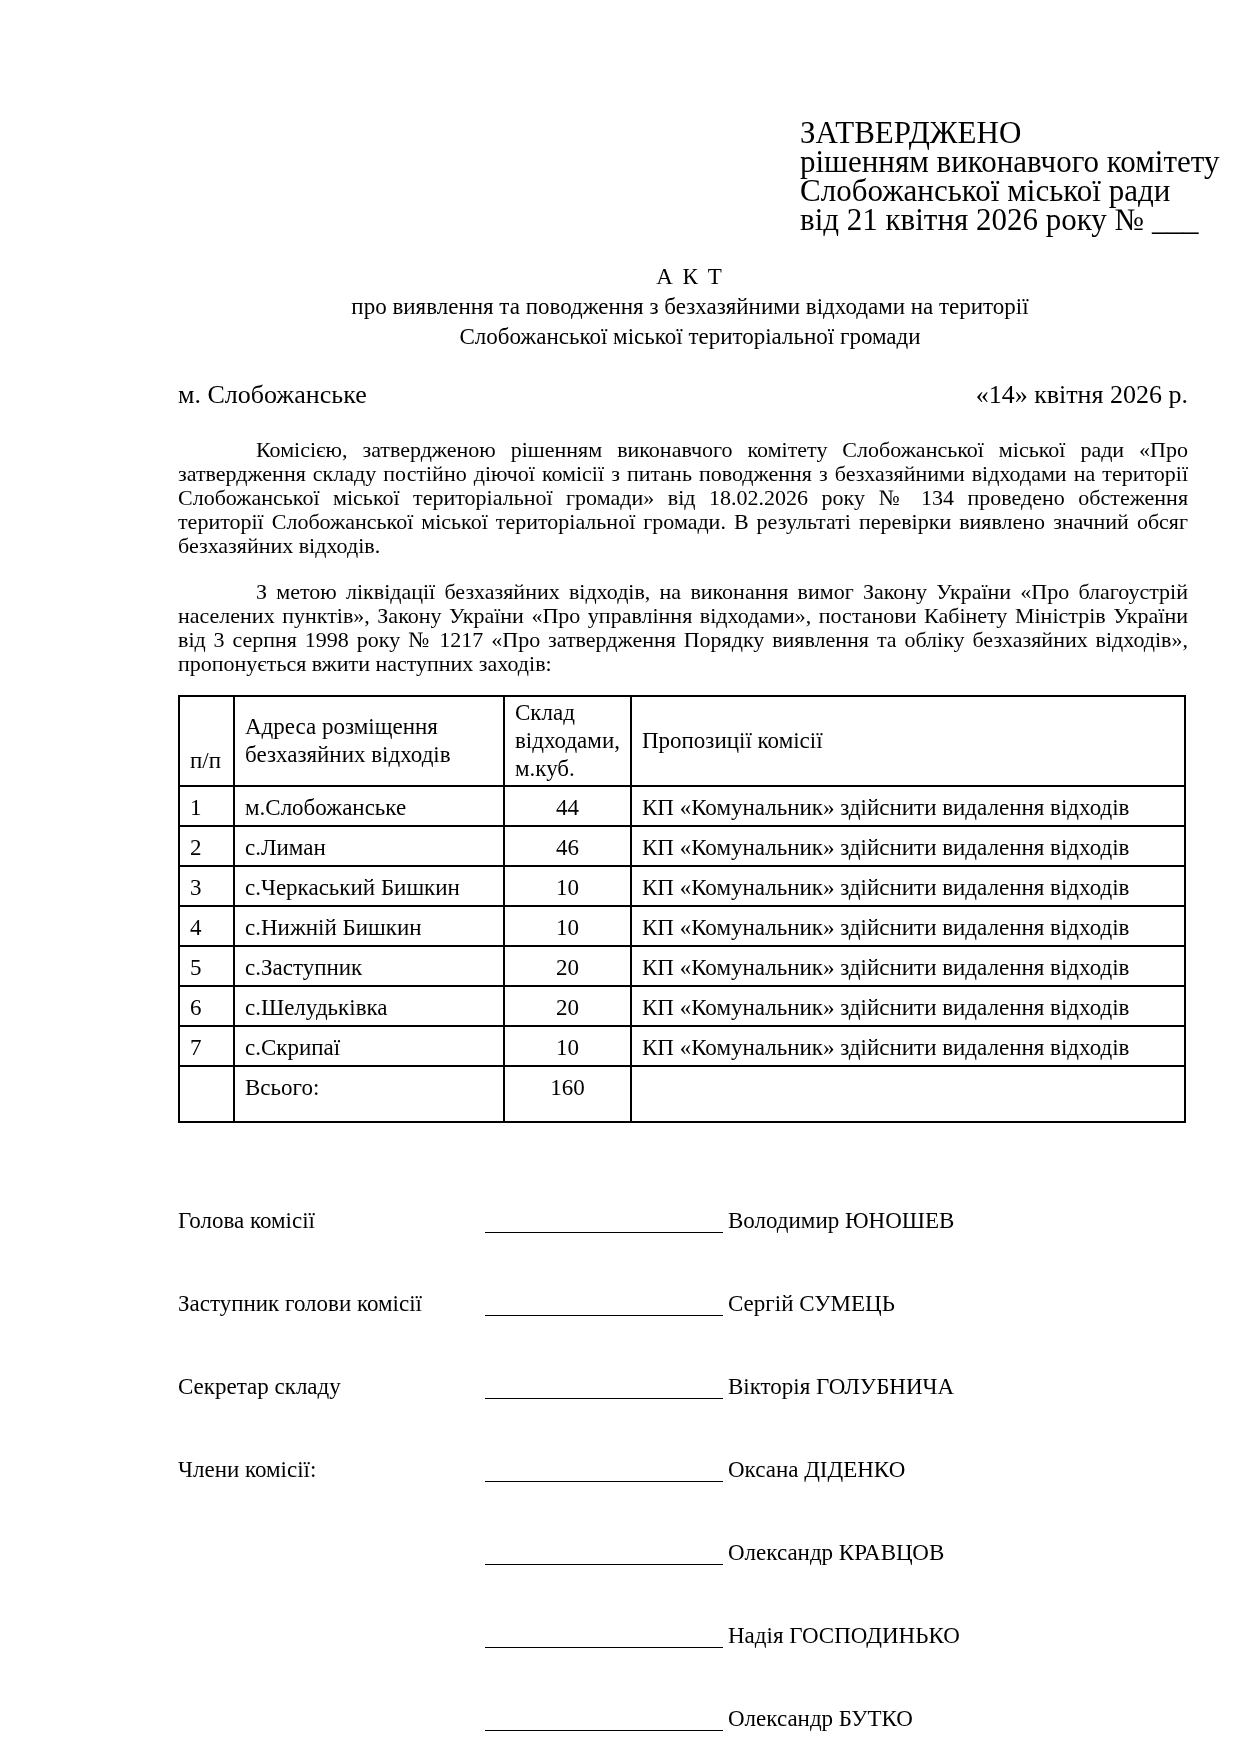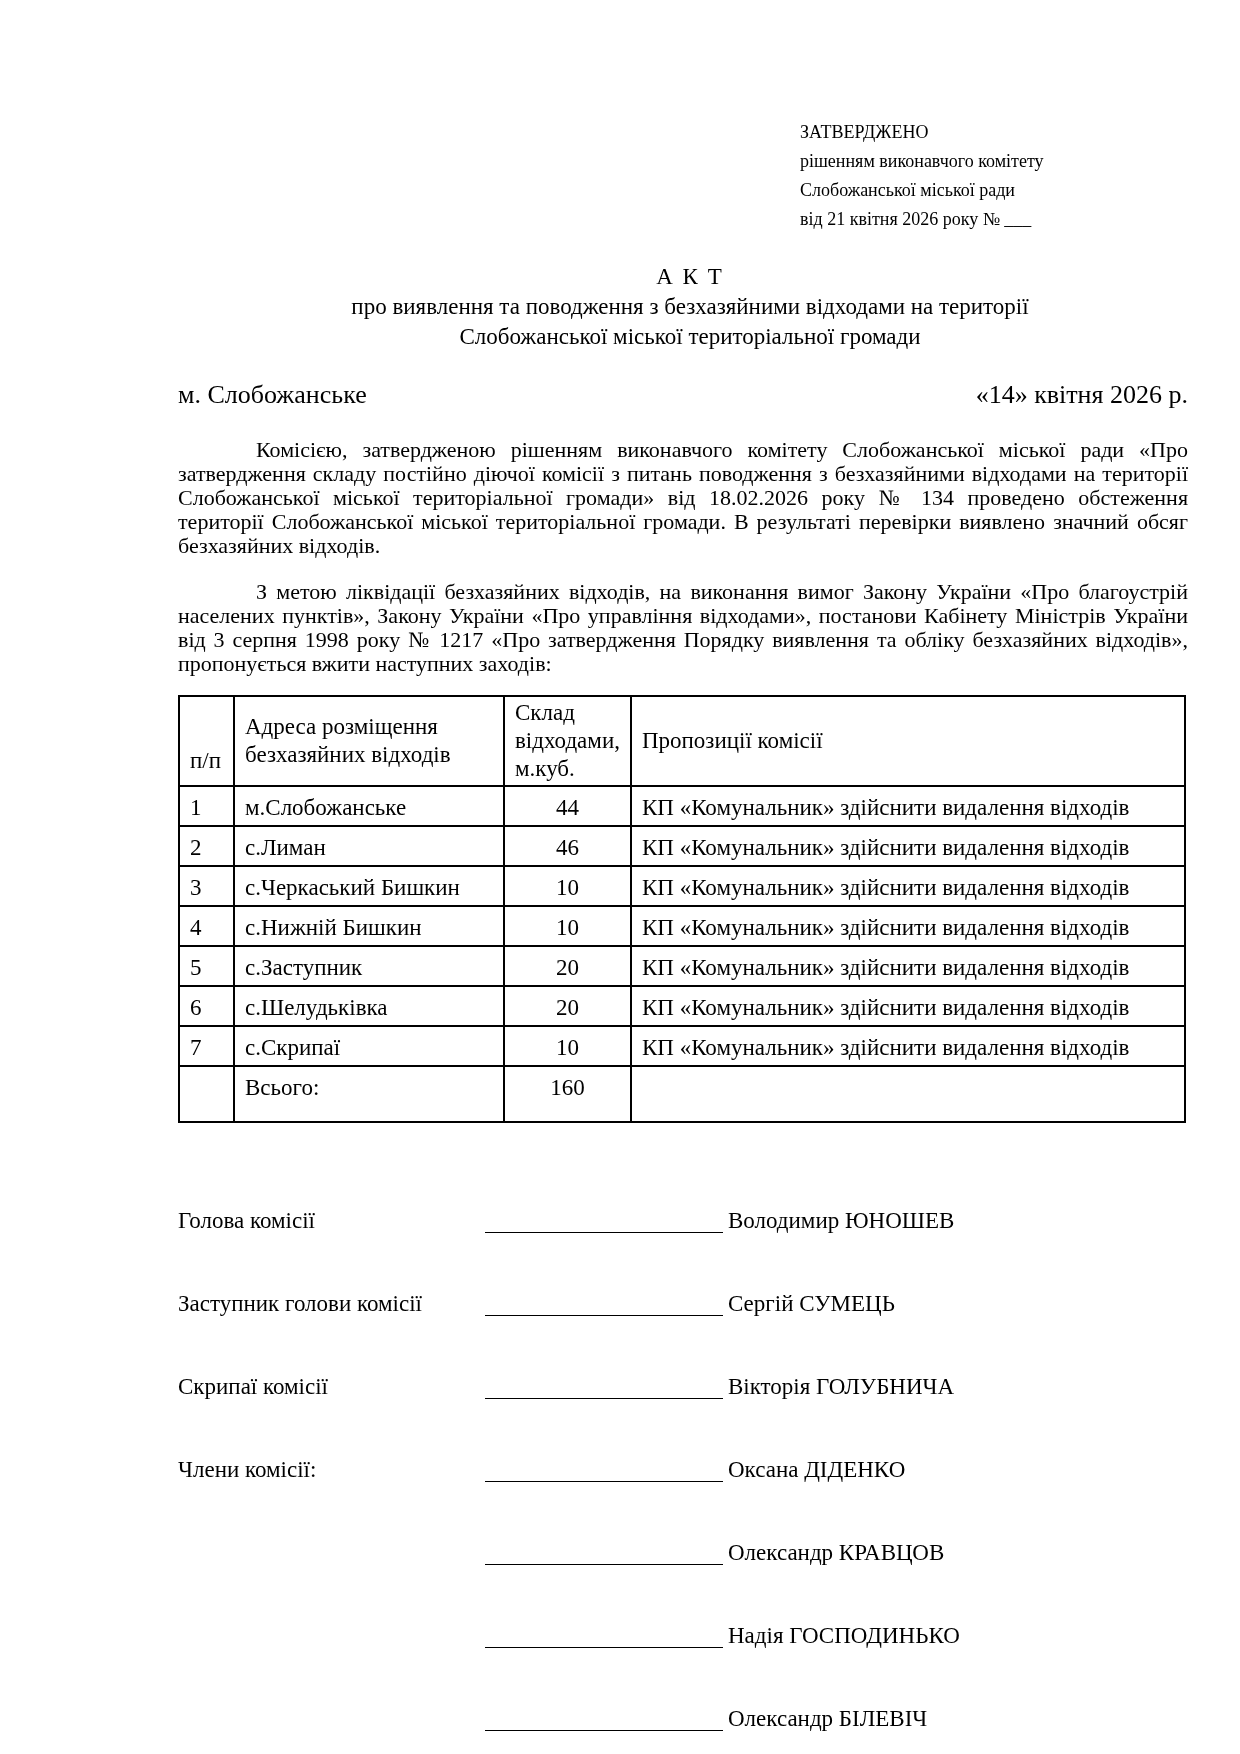--- a/index.html
+++ b/index.html
@@ -1,18 +1,18 @@
 <!DOCTYPE html>
 <html><head>
 <meta charset="utf-8">
 <style>
   html, body { margin: 0; padding: 0; background: #ffffff; }
   body { width: 1240px; height: 1754px; position: relative; overflow: hidden;
          font-family: "Liberation Serif", "DejaVu Serif", serif; color: #000; font-size: 23px; }
-  .approval { position: absolute; left: 800px; top: 118px; line-height: 29px; font-size: 18px; }
+  .approval { position: absolute; left: 800px; top: 118px; line-height: 29px; font-size: 31px; }
   .approval div { white-space: nowrap; }
   .title-block { position: absolute; left: 160px; width: 1060px; top: 262px; text-align: center; line-height: 30px; font-size: 23px; }
   .title-act { letter-spacing: 2px; }
   .place-date { position: absolute; left: 178px; width: 1010px; top: 380px; display: flex; justify-content: space-between; font-size: 26px; }
   .para { position: absolute; left: 178px; width: 1010px; text-align: justify; line-height: 24px; font-size: 22px; text-indent: 78px; }
   .p1 { top: 438px; }
   .p2 { top: 580px; }
   table.waste { position: absolute; left: 178px; top: 695px; width: 1008px; border-collapse: collapse; font-size: 23px; }
   table.waste td, table.waste th { border: 2px solid #000; padding: 0 10px; vertical-align: top; font-weight: normal; text-align: left; }
   table.waste th { vertical-align: middle; line-height: 28px; padding-top: 2px; padding-bottom: 2px; }
@@ -117,21 +117,21 @@
       <span class="sig-role">Голова комісії</span>
       <span class="sig-line"></span>
       <span class="sig-name">Володимир ЮНОШЕВ</span>
     </div>
     <div class="sig-row">
       <span class="sig-role">Заступник голови комісії</span>
       <span class="sig-line"></span>
       <span class="sig-name">Сергій СУМЕЦЬ</span>
     </div>
     <div class="sig-row">
-      <span class="sig-role">Скрипаї комісії</span>
+      <span class="sig-role">Секретар складу</span>
       <span class="sig-line"></span>
       <span class="sig-name">Вікторія ГОЛУБНИЧА</span>
     </div>
     <div class="sig-row">
       <span class="sig-role">Члени комісії:</span>
       <span class="sig-line"></span>
       <span class="sig-name">Оксана ДІДЕНКО</span>
     </div>
     <div class="sig-row">
       <span class="sig-role"></span>
@@ -139,25 +139,20 @@
       <span class="sig-name">Олександр КРАВЦОВ</span>
     </div>
     <div class="sig-row">
       <span class="sig-role"></span>
       <span class="sig-line"></span>
       <span class="sig-name">Надія ГОСПОДИНЬКО</span>
     </div>
     <div class="sig-row">
       <span class="sig-role"></span>
       <span class="sig-line"></span>
-      <span class="sig-name">Олександр БІЛЕВІЧ</span>
-    </div>
-    <div class="sig-row">
-      <span class="sig-role"></span>
-      <span class="sig-line"></span>
       <span class="sig-name">Олександр БУТКО</span>
     </div>
     <div class="sig-row">
       <span class="sig-role"></span>
       <span class="sig-line"></span>
       <span class="sig-name">Віктор СЕВЕРІН</span>
     </div>
     <div class="sig-row">
       <span class="sig-role"></span>
       <span class="sig-line"></span>

